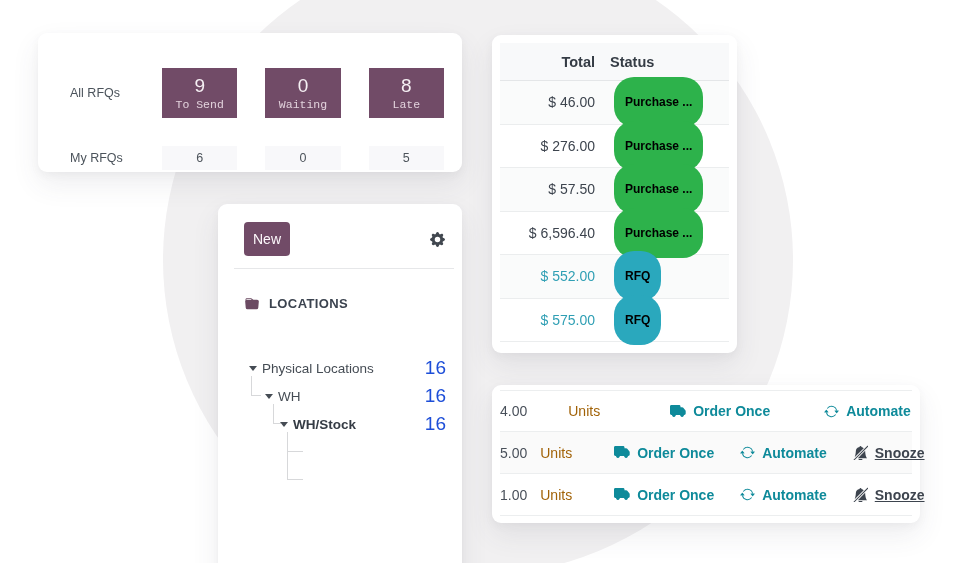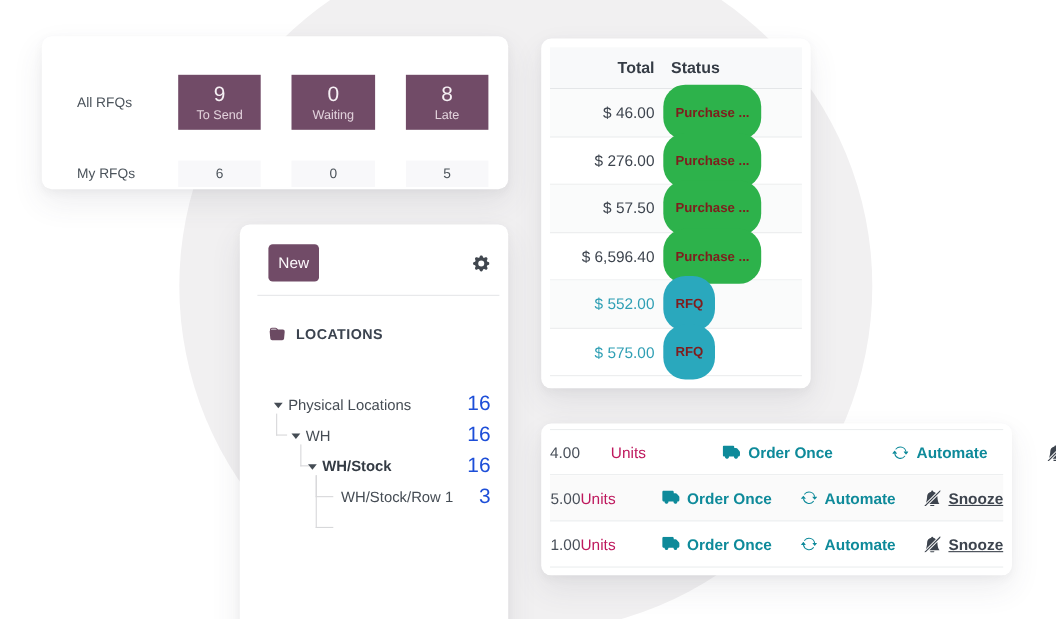--- a/index.html
+++ b/index.html
@@ -15,21 +15,21 @@
 
   
   .card-rfq { left:38px; top:33px; width:424px; height:139px; }
   .rfq-grid { position:absolute; left:32px; right:18px; top:35px;
               display:grid; grid-template-columns:64px 1fr 1fr 1fr;
               grid-template-rows:50px 24px; column-gap:6px; row-gap:2px; align-items:stretch;gap:28px; }
   .rfq-label { align-self:center; font-size:12.5px; color:#4b535b; }
   .tile { background:#714b67; color:#f4edf2; display:flex; flex-direction:column;
           align-items:center; justify-content:center; cursor:pointer; }
   .tile .t-count { font-size:19px; line-height:22px; color:#f6f0f4; }
-  .tile .t-label { font-size:11.5px; color:#e2d2dc; margin-top:1px; }
+  .tile .t-label { font-size:11.5px; color:#e2d2dc; margin-top:1px;font-family:Liberation Mono, monospace; }
   .mycell { background:#f8f8fa; display:flex; align-items:center; justify-content:center;
             font-size:12.5px; color:#4d545b; cursor:pointer; }
 
   
   .card-repl { left:218px; top:204px; width:244px; height:380px; }
   .r-header { position:absolute; left:26px; right:17px; top:18px; height:34px;
               display:flex; align-items:center; }
   .new-btn { background:#714b67; color:#fdf9fc; border:none; border-radius:4px;
              width:46px; height:34px; font-size:14px; font-family:inherit; cursor:pointer; }
   .r-title { margin-left:11px; font-size:19px; color:#4a5158; }
@@ -65,33 +65,33 @@
   
   .card-orders { left:492px; top:35px; width:245px; height:318px; padding:8px 8px; }
   .o-head { height:38px; background:#f8f9fa; border-bottom:1px solid #e4e6e8;
             display:flex; align-items:center; }
   .o-head .h-total { width:95px; text-align:right; font-size:14.5px; font-weight:bold; color:#353c45; }
   .o-head .h-status { margin-left:15px; font-size:14.5px; font-weight:bold; color:#353c45; }
   .orow { height:43.5px; display:flex; align-items:center; border-bottom:1px solid #ebedee; cursor:pointer; }
   .orow:nth-child(even) { background:#fafbfb; }
   .orow .amt { width:95px; text-align:right; font-size:14px; color:#3d444e; }
   .orow.rfq .amt { color:#2f9fb4; }
-  .pill { margin-left:8px; display:inline-block; padding:18px 11px; border-radius:20px;
-          font-size:12px; font-weight:bold; color:#7f1d1d; white-space:nowrap; }
+  .pill { margin-left:19px; display:inline-block; padding:18px 11px; border-radius:20px;
+          font-size:12px; font-weight:bold; color:#000000; white-space:nowrap; }
   .pill-green { background:#2db24b; }
   .pill-teal  { background:#2aa8bd; }
 
   
   .card-actions { left:492px; top:385px; width:428px; height:138px; padding:5px 0; }
   .arow { height:42px; margin:0 8px; display:flex; align-items:center;
           border-bottom:1px solid #eceeef; }
   .arow:first-child { border-top:1px solid #eceeef;gap:28px; }
   .arow:nth-child(2) { background:#fafafa; }
   .qty { width:55px; text-align:right; font-size:14px; color:#49505a; }
-  .uom { font-size:14px; color:#be185d; }
+  .uom { margin-left:13px; font-size:14px; color:#a16207; }
   .action { display:flex; align-items:center; gap:7px; font-size:14px; font-weight:bold;
             cursor:pointer; white-space:nowrap; }
   .action.teal { color:#0e8a9a; }
   .action.dark { color:#3d444e; }
   .act-1 { margin-left:42px; } .act-2 { margin-left:26px; } .act-3 { margin-left:26px;text-decoration:underline; }
   .icon-svg { display:block; }
 </style>
 </head>
 <body>
 
@@ -152,24 +152,20 @@
       <div class="trow t-wh">
         <span class="caret"></span>
         <span class="tlabel">WH</span>
         <span class="tcount">16</span>
       </div>
       <div class="trow t-stock">
         <span class="caret"></span>
         <span class="tlabel">WH/Stock</span>
         <span class="tcount">16</span>
       </div>
-      <div class="trow t-row1">
-        <span class="tlabel">WH/Stock/Row 1</span>
-        <span class="tcount">3</span>
-      </div>
     </div>
   </section>
 
   <section class="card card-orders">
     <div class="o-head">
       <span class="h-total">Total</span>
       <span class="h-status">Status</span>
     </div>
     <div class="orow">
       <span class="amt">$ 46.00</span>

